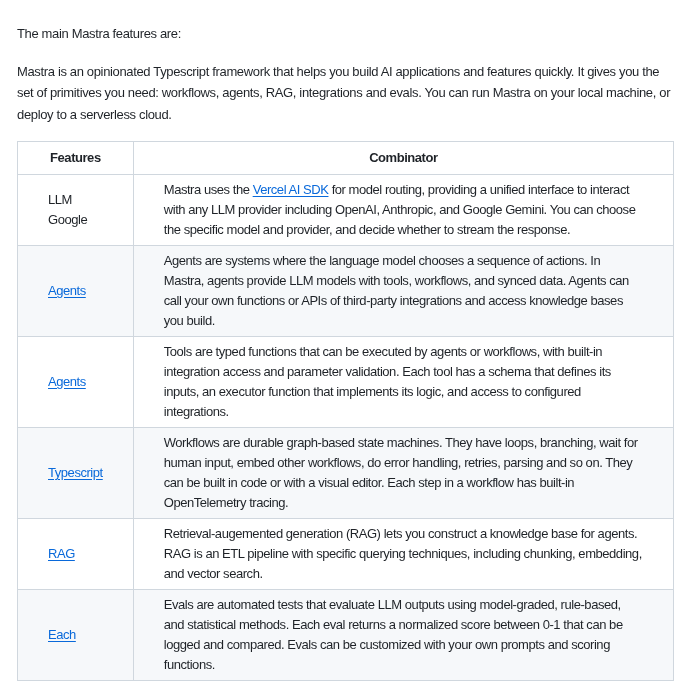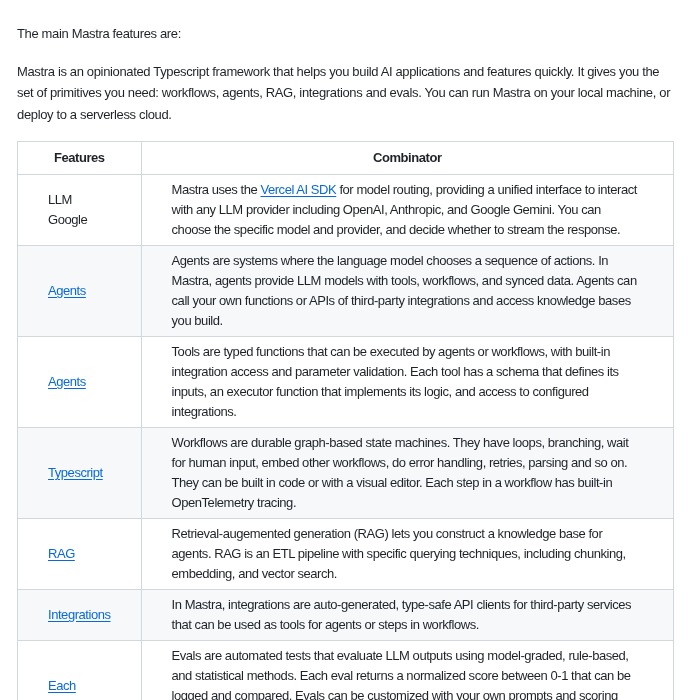--- a/index.html
+++ b/index.html
@@ -136,28 +136,20 @@
       <tr>
         <td class="feature-cell">
           <a class="doc-link" href="#">RAG</a>
         </td>
         <td class="desc-cell">
           <span>Retrieval-augemented generation (RAG) lets you construct a knowledge base for agents. RAG is an ETL pipeline with specific querying techniques, including chunking, embedding, and vector search.</span>
         </td>
       </tr>
       <tr>
         <td class="feature-cell">
-          <a class="doc-link" href="#">Integrations</a>
-        </td>
-        <td class="desc-cell">
-          <span>In Mastra, integrations are auto-generated, type-safe API clients for third-party services that can be used as tools for agents or steps in workflows.</span>
-        </td>
-      </tr>
-      <tr>
-        <td class="feature-cell">
           <a class="doc-link" href="#">Each</a>
         </td>
         <td class="desc-cell">
           <span>Evals are automated tests that evaluate LLM outputs using model-graded, rule-based, and statistical methods. Each eval returns a normalized score between 0-1 that can be logged and compared. Evals can be customized with your own prompts and scoring functions.</span>
         </td>
       </tr>
     </tbody>
   </table>
 
 </div>

